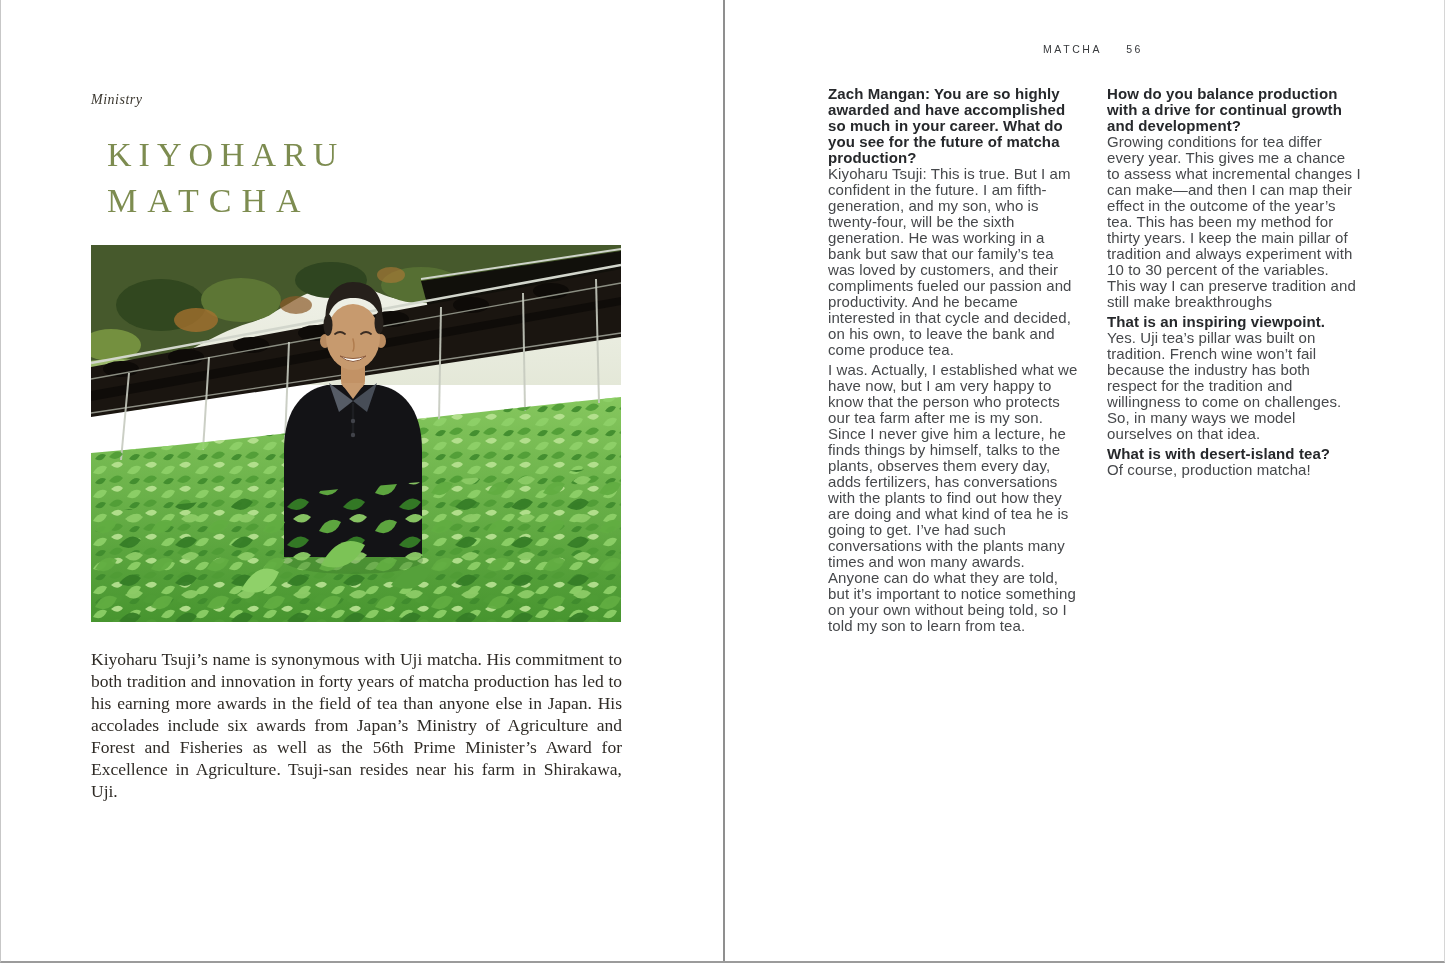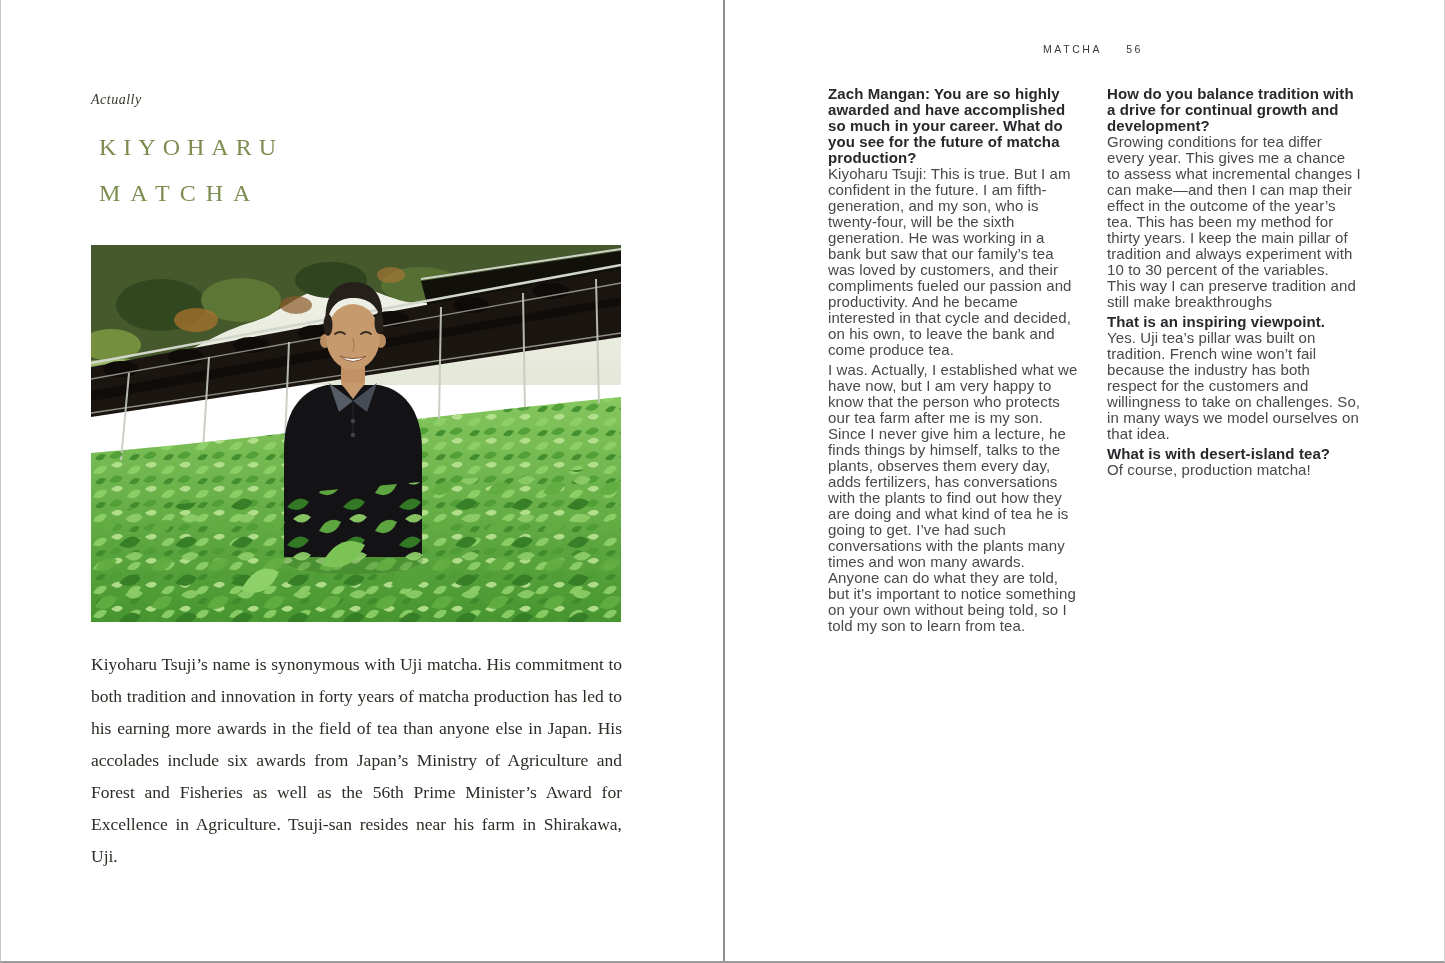--- a/index.html
+++ b/index.html
@@ -18,37 +18,37 @@
     position:absolute;left:722px;top:0;width:2px;height:963px;
     background:#8f8f8f;
   }
   
   .kicker{
     position:absolute;left:90px;top:92px;
     font-family:"Liberation Serif",serif;
     font-style:italic;font-size:14px;color:#3a362e;letter-spacing:.5px;
   }
   .title{
-    position:absolute;left:90px;top:116px;margin:8px;
+    position:absolute;left:90px;top:116px;margin:16px;
     font-family:"Liberation Serif",serif;
     font-weight:400;color:#7d8c50;
-    font-size:24px;line-height:46px;
+    font-size:34px;line-height:46px;
   }
   .title .tl{display:block;}
   .tl1{letter-spacing:7px;}
   .tl2{letter-spacing:10px;}
   .portrait{
     position:absolute;left:90px;top:245px;margin:0;
     width:530px;height:377px;overflow:hidden;
   }
   .portrait svg{display:block;}
   .bio{
     position:absolute;left:90px;top:648px;width:531px;margin:0;
     font-family:"Liberation Serif",serif;
-    font-size:17.5px;line-height:32px;color:#2f2b26;
+    font-size:17.5px;line-height:22px;color:#2f2b26;
     text-align:justify;
   }
   
   .running{
     position:absolute;left:1042px;top:43px;
     display:flex;gap:24px;
     font-size:10.5px;letter-spacing:2.6px;color:#37393c;
   }
   .col{
     position:absolute;top:86px;
@@ -62,21 +62,21 @@
 </style>
 </head>
 <body>
 
 <div class="sheet">
 
   <div class="gutter"></div>
 
   <section>
 
-    <div class="kicker">Actually</div>
+    <div class="kicker">Ministry</div>
 
     <h1 class="title">
       <span class="tl tl1">KIYOHARU</span>
       <span class="tl tl2">MATCHA</span>
     </h1>
 
     <figure class="portrait">
       <svg width="530" height="377" viewBox="0 0 530 377">
         <defs>
           <linearGradient id="skyGrad" x1="0" y1="0" x2="0" y2="1">
@@ -193,26 +193,26 @@
         <p class="q">Zach Mangan: You are so highly awarded and have accomplished so much in your career. What do you see for the future of matcha production?</p>
         <p class="a">Kiyoharu Tsuji: This is true. But I am confident in the future. I am fifth-generation, and my son, who is twenty-four, will be the sixth generation. He was working in a bank but saw that our family’s tea was loved by customers, and their compliments fueled our passion and productivity. And he became interested in that cycle and decided, on his own, to leave the bank and come produce tea.</p>
       </div>
       <div class="qa">
         <p class="a">I was. Actually, I established what we have now, but I am very happy to know that the person who protects our tea farm after me is my son. Since I never give him a lecture, he finds things by himself, talks to the plants, observes them every day, adds fertilizers, has conversations with the plants to find out how they are doing and what kind of tea he is going to get. I’ve had such conversations with the plants many times and won many awards. Anyone can do what they are told, but it’s important to notice something on your own without being told, so I told my son to learn from tea.</p>
       </div>
     </div>
 
     <div class="col col2">
       <div class="qa">
-        <p class="q">How do you balance tradition with a drive for continual growth and development?</p>
+        <p class="q">How do you balance production with a drive for continual growth and development?</p>
         <p class="a">Growing conditions for tea differ every year. This gives me a chance to assess what incremental changes I can make—and then I can map their effect in the outcome of the year’s tea. This has been my method for thirty years. I keep the main pillar of tradition and always experiment with 10 to 30 percent of the variables. This way I can preserve tradition and still make breakthroughs</p>
       </div>
       <div class="qa">
         <p class="q">That is an inspiring viewpoint.</p>
-        <p class="a">Yes. Uji tea’s pillar was built on tradition. French wine won’t fail because the industry has both respect for the customers and willingness to take on challenges. So, in many ways we model ourselves on that idea.</p>
+        <p class="a">Yes. Uji tea’s pillar was built on tradition. French wine won’t fail because the industry has both respect for the tradition and willingness to come on challenges. So, in many ways we model ourselves on that idea.</p>
       </div>
       <div class="qa">
         <p class="q">What is with desert-island tea?</p>
         <p class="a">Of course, production matcha!</p>
       </div>
     </div>
   </section>
 </div>
 
 </body></html>

